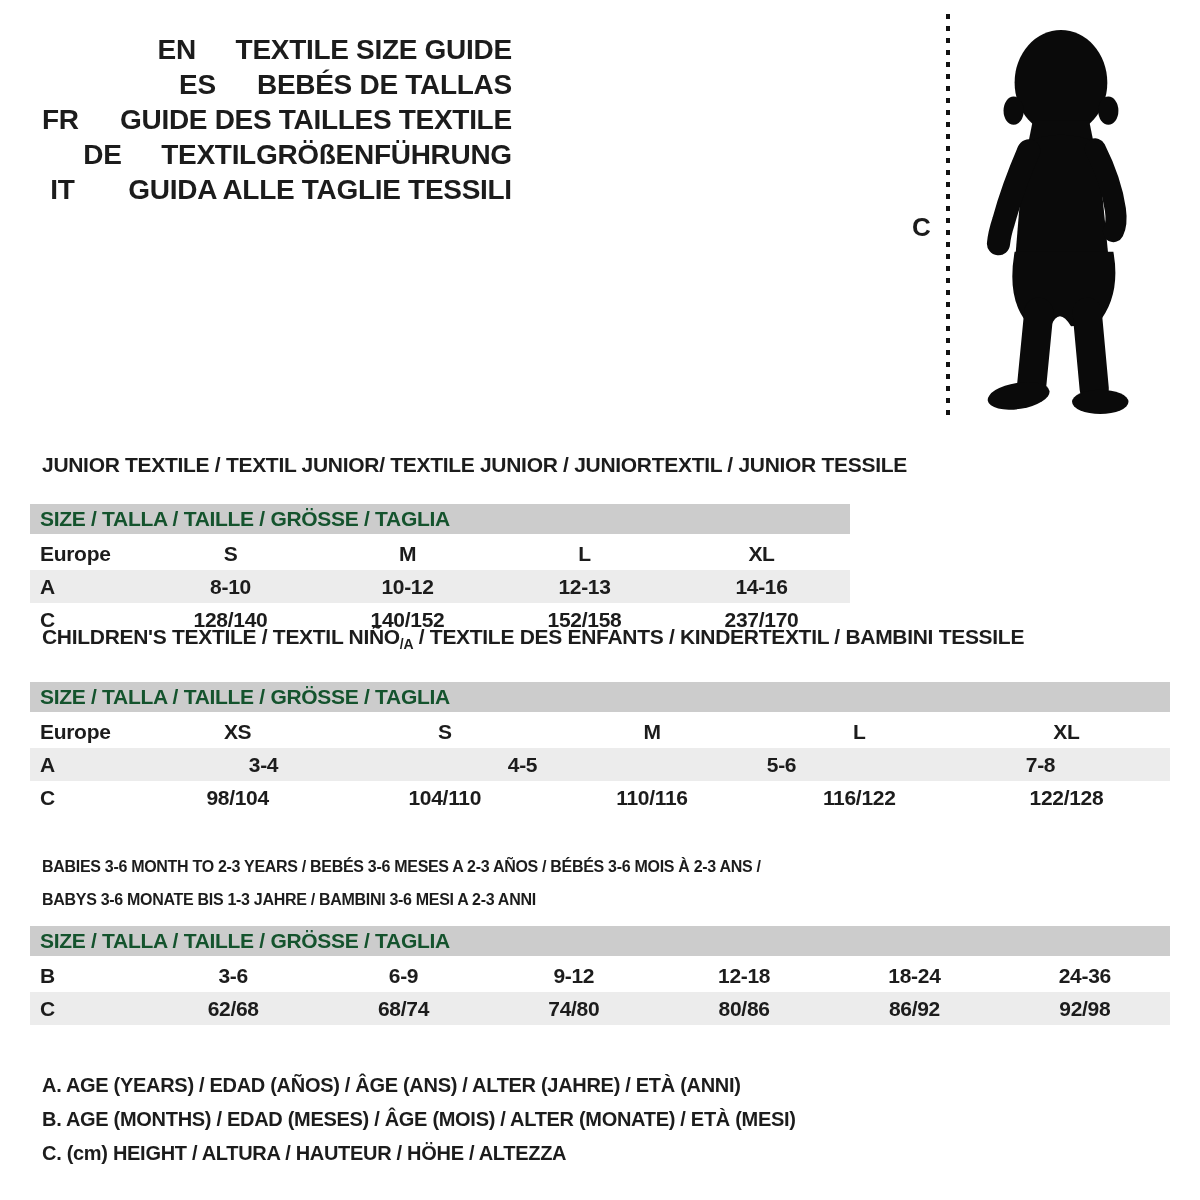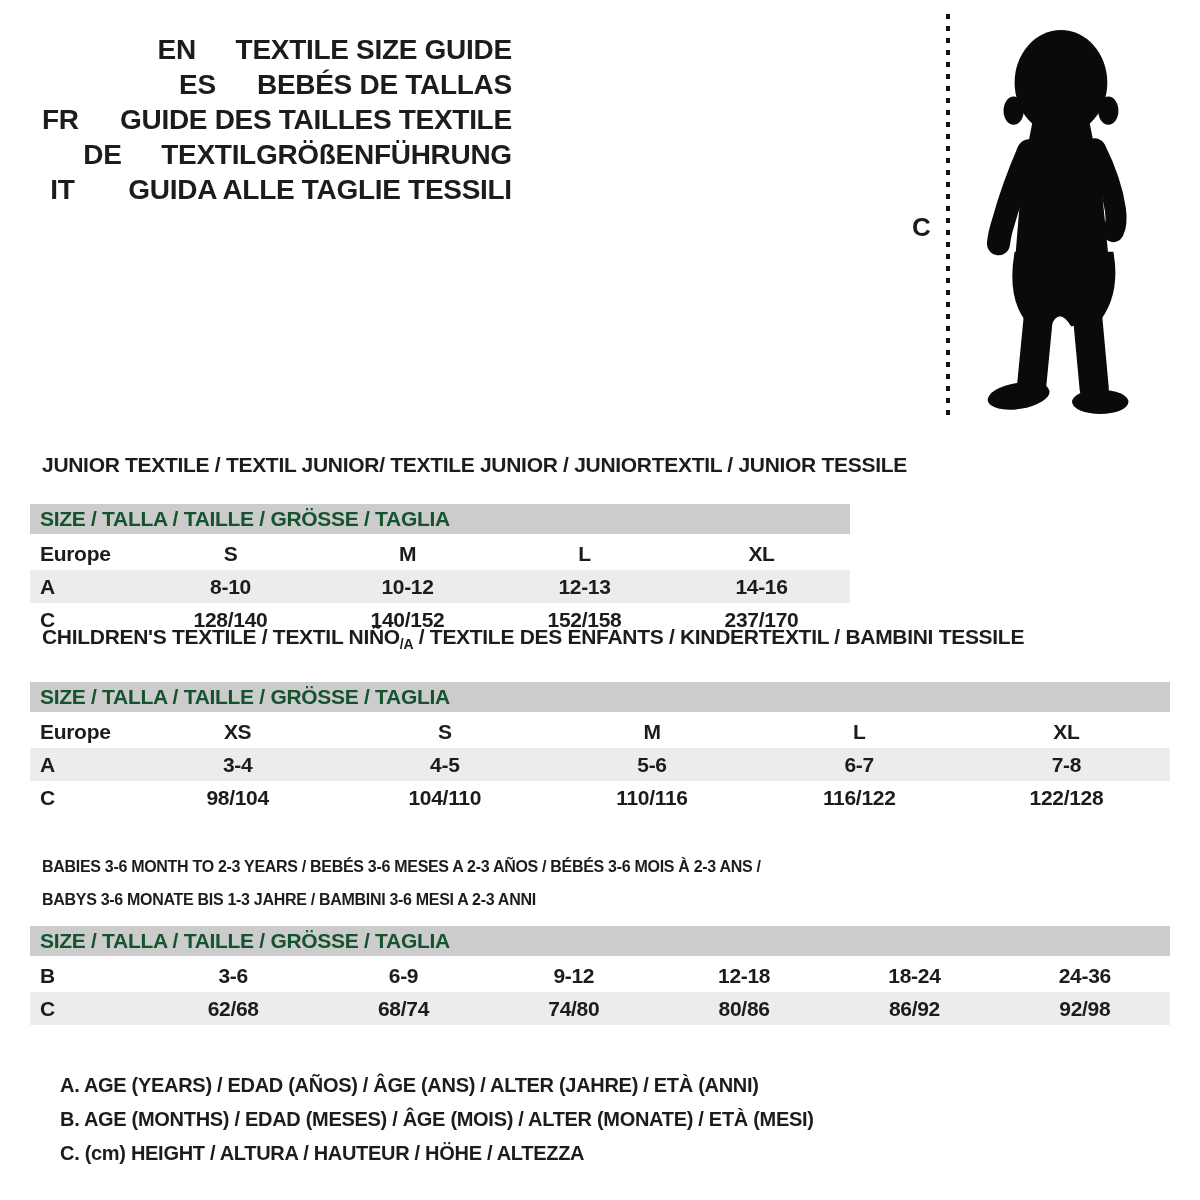--- a/index.html
+++ b/index.html
@@ -52,21 +52,21 @@
 
   .tbl-row { display: flex; height: 33px; line-height: 33px; font-size: 21px; }
   .tbl-row.shade { background: #ececec; }
   .row-label { padding-left: 10px; }
   .section-junior   .row-label { width: 112px; }
   .section-children .row-label { width: 104px; }
   .section-babies   .row-label { width: 118px; }
   .cell { flex: 1 1 0; text-align: center; }
 
   
-  .legend { position: absolute; left: 60px; top: 1068px; }
+  .legend { position: absolute; left: 42px; top: 1068px; }
   .legend-line { font-size: 20px; line-height: 34px; white-space: nowrap; }
 </style>
 </head>
 <body>
 
 <div class="page">
 
   <div class="lang-header">
     <div class="lang-row">
       <span class="lang-code">EN</span>
@@ -148,21 +148,20 @@
       <span class="cell">S</span>
       <span class="cell">M</span>
       <span class="cell">L</span>
       <span class="cell">XL</span>
     </div>
     <div class="tbl-row shade">
       <span class="row-label">A</span>
       <span class="cell">3-4</span>
       <span class="cell">4-5</span>
       <span class="cell">5-6</span>
-      <span class="cell">6-7</span>
       <span class="cell">7-8</span>
     </div>
     <div class="tbl-row">
       <span class="row-label">C</span>
       <span class="cell">98/104</span>
       <span class="cell">104/110</span>
       <span class="cell">110/116</span>
       <span class="cell">116/122</span>
       <span class="cell">122/128</span>
     </div>

